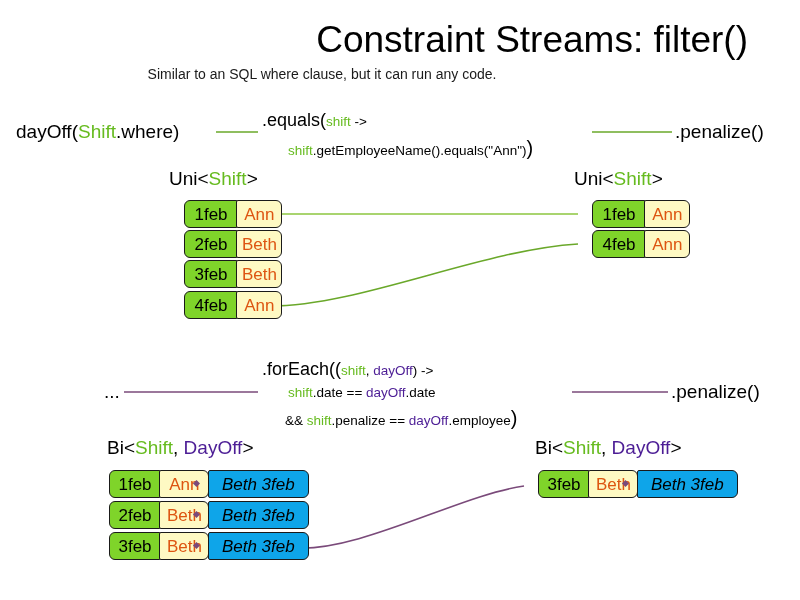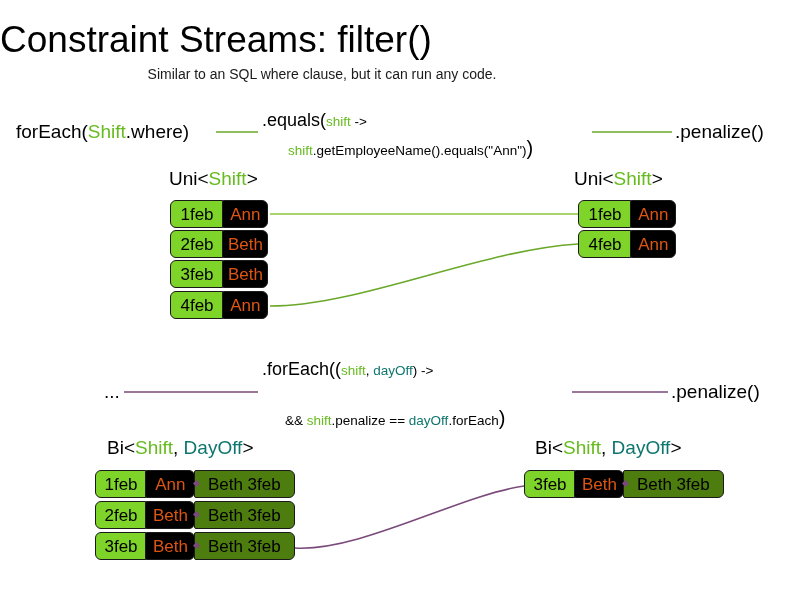--- a/index.html
+++ b/index.html
@@ -20,21 +20,21 @@
     left: 0; top: 0;
     width: 800px;
     height: 600px;
   }
 
   
   .title {
     position: absolute;
     left: 0; top: 18px;
     width: 748px;
-    text-align: left;
+    text-align: right;
     font-size: 37px;
     line-height: 44px;
     color: #000000;
     white-space: nowrap;
   }
   .subtitle {
     position: absolute;
     left: 0; top: 65px;
     width: 644px;
     text-align: center;
@@ -47,39 +47,40 @@
   
   .txt {
     position: absolute;
     white-space: nowrap;
     line-height: 1.15;
   }
   .big   { font-size: 19px; }
   .code  { font-size: 13.5px; }
 
   .green  { color: #66bb1f; margin-top: 20px; }
-  .blue   { color: #0f766e; }
+  .blue   { color: #4c1d95; }
   .black  { color: #000000; }
   .bigparen { font-size: 20px; }
 
   
   #wires {
     position: absolute;
     left: 0; top: 0;
     width: 800px;
     height: 600px;
     pointer-events: none;
   }
 
   
   .tuple {
     position: absolute;
     display: flex;
     align-items: stretch;
     height: 28px;
+    margin-left: 14px;
   }
   .cell {
     box-sizing: border-box;
     border: 1.6px solid #1a1a1a;
     border-radius: 6px;
     display: flex;
     align-items: center;
     justify-content: center;
     font-size: 17px;
     line-height: 1;
@@ -87,31 +88,32 @@
     height: 28px;
   }
   .cell-shift-date {
     background: #7fd42a;
     color: #000000;
     border-top-right-radius: 2px;
     border-bottom-right-radius: 2px;
     margin-right: -1.6px;
   }
   .cell-shift-name {
-    background: #000000;
+    background: #fef9c3;
     color: #dd5511;
     border-top-left-radius: 2px;
     border-bottom-left-radius: 2px;
   }
   .cell-dayoff {
-    background: #4d7c0f;
+    background: #0ea5e9;
     color: #000000;
     margin-left: -1.6px;
     border-top-left-radius: 2px;
     border-bottom-left-radius: 2px;
+    font-style: italic;
   }
   .joint {
     position: absolute;
     width: 5px; height: 5px;
     background: #7a4a7a;
     transform: rotate(45deg);
   }
 </style>
 </head>
 <body>
@@ -131,21 +133,21 @@
 
     <path d="M 270,306 C 360,306 480,250 578,244" fill="none" stroke="#6aa82a" stroke-width="1.6"></path>
 
     <line x1="124" y1="392" x2="258" y2="392" stroke="#7a4a7a" stroke-width="1.6"></line>
 
     <line x1="572" y1="392" x2="668" y2="392" stroke="#7a4a7a" stroke-width="1.6"></line>
 
     <path d="M 295,548 C 360,552 460,495 524,486" fill="none" stroke="#7a4a7a" stroke-width="1.6"></path>
   </svg>
 
-  <div class="txt big" style="left:16px; top:121px;"><span class="black">forEach(</span><span class="green">Shift</span><span class="black">.where)</span></div>
+  <div class="txt big" style="left:16px; top:121px;"><span class="black">dayOff(</span><span class="green">Shift</span><span class="black">.where)</span></div>
 
   <div class="txt" style="left:262px; top:110px; font-size:18px;"><span class="black">.equals(</span><span class="green code">shift</span><span class="black code"> -&gt;</span></div>
 
   <div class="txt" style="left:288px; top:137px; font-size:13.5px;"><span class="green">shift</span><span class="black">.getEmployeeName().equals("Ann")</span><span class="black bigparen">)</span></div>
 
   <div class="txt big" style="left:675px; top:121px;">.penalize()</div>
 
   <div class="txt" style="left:169px; top:168px; font-size:19px;"><span class="black">Uni&lt;</span><span class="green">Shift</span><span class="black">&gt;</span></div>
 
   <div class="txt" style="left:574px; top:168px; font-size:19px;"><span class="black">Uni&lt;</span><span class="green">Shift</span><span class="black">&gt;</span></div>
@@ -173,22 +175,23 @@
   </div>
   <div class="tuple" style="left:578px; top:230px;">
     <div class="cell cell-shift-date" style="width:54px;">4feb</div>
     <div class="cell cell-shift-name" style="width:46px;">Ann</div>
   </div>
 
   <div class="txt big" style="left:104px; top:381px;">...</div>
 
   <div class="txt" style="left:262px; top:359px; font-size:18px;"><span class="black">.forEach((</span><span class="green code">shift</span><span class="black code">, </span><span class="blue code">dayOff</span><span class="black code">)</span><span class="black code"> -&gt;</span></div>
 
-
-  <div class="txt" style="left:285px; top:407px; font-size:13.5px;"><span class="black">&amp;&amp; </span><span class="green">shift</span><span class="black">.penalize == </span><span class="blue">dayOff</span><span class="black">.forEach</span><span class="black bigparen">)</span></div>
+  <div class="txt" style="left:288px; top:385px; font-size:13.5px;"><span class="green">shift</span><span class="black">.date == </span><span class="blue">dayOff</span><span class="black">.date</span></div>
+
+  <div class="txt" style="left:285px; top:407px; font-size:13.5px;"><span class="black">&amp;&amp; </span><span class="green">shift</span><span class="black">.penalize == </span><span class="blue">dayOff</span><span class="black">.employee</span><span class="black bigparen">)</span></div>
 
   <div class="txt big" style="left:671px; top:381px;">.penalize()</div>
 
   <div class="txt" style="left:107px; top:437px; font-size:19px;"><span class="black">Bi&lt;</span><span class="green">Shift</span><span class="black">, </span><span class="blue">DayOff</span><span class="black">&gt;</span></div>
 
   <div class="txt" style="left:535px; top:437px; font-size:19px;"><span class="black">Bi&lt;</span><span class="green">Shift</span><span class="black">, </span><span class="blue">DayOff</span><span class="black">&gt;</span></div>
 
   <div class="tuple" style="left:95px; top:470px;">
     <div class="cell cell-shift-date" style="width:52px;">1feb</div>
     <div class="cell cell-shift-name" style="width:50px;">Ann</div>

